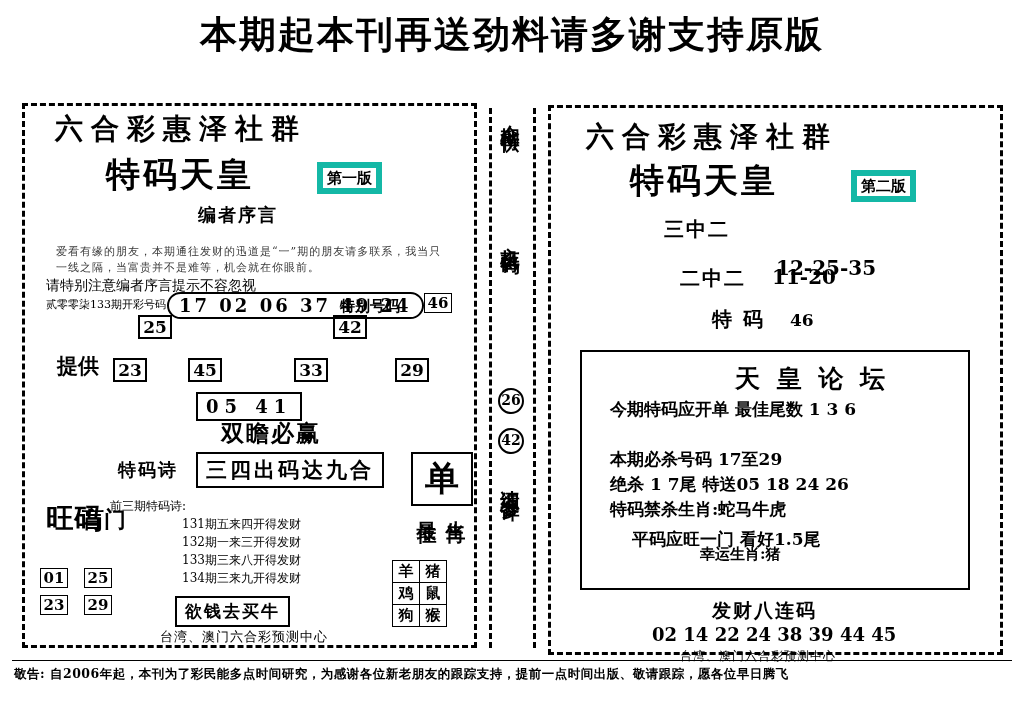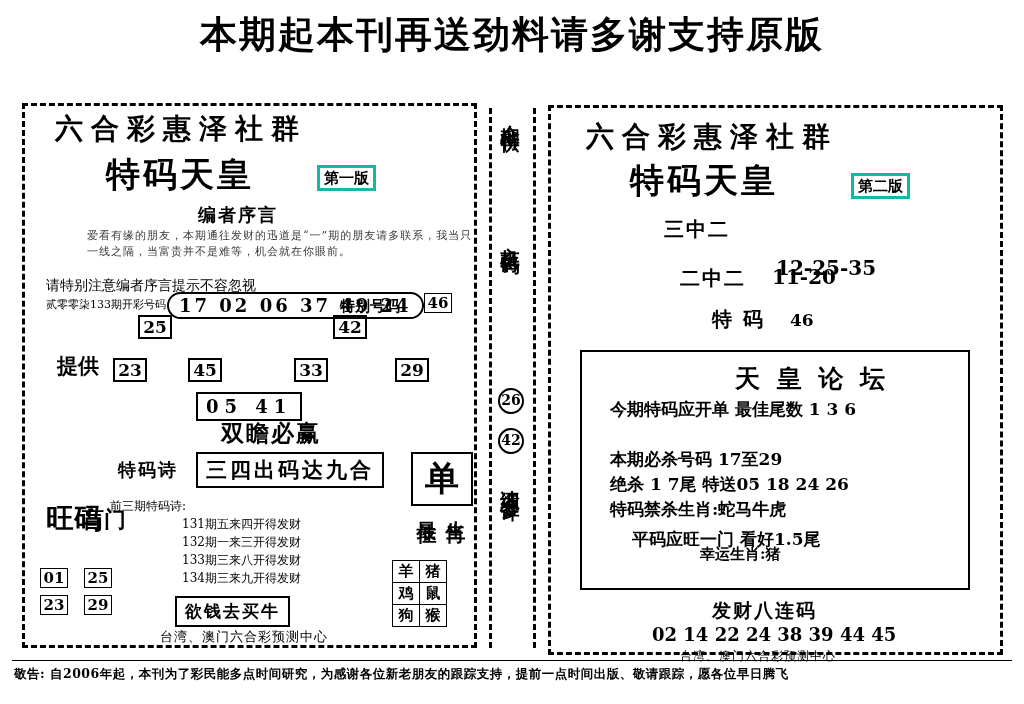--- a/index.html
+++ b/index.html
@@ -70,21 +70,21 @@
   .bigtitle {
     font-family: "DejaVu Serif", serif;
     font-weight: bold;
     font-size: 34px;
     letter-spacing: 3px;
   }
   .edition {
     font-family: "DejaVu Serif", serif;
     font-weight: bold;
     font-size: 15px;
-    border: 3px solid #14b8a6;
+    border: 6px solid #14b8a6;
     padding: 1px 4px;
   }
 
   .small-note {
     font-family: "DejaVu Serif", serif;
     font-size: 11px;
     line-height: 16px;
     color: #3a3a3a;
     letter-spacing: 1px;
   }
@@ -210,21 +210,21 @@
   <div class="banner1">本期起本刊再送劲料请多谢支持原版</div>
 
   <div class="frame left-frame"></div>
 
   <div class="t title-cn" style="left:55px; top:110px;">六合彩惠泽社群</div>
   <div class="t bigtitle" style="left:106px; top:152px;">特码天皇</div>
   <div class="t" style="left:317px; top:168px;"><span class="edition">第一版</span></div>
 
   <div class="t serif b" style="left:198px; top:203px; font-size:18px; letter-spacing:2px;">编者序言</div>
 
-  <div class="t small-note" style="left:56px; top:228px; width:390px; white-space:normal;margin-left:31px;">爱看有缘的朋友，本期通往发财的迅道是“一”期的朋友请多联系，我当只一线之隔，当富贵并不是难等，机会就在你眼前。</div>
+  <div class="t small-note" style="left:56px; top:244px; width:390px; white-space:normal;">爱看有缘的朋友，本期通往发财的迅道是“一”期的朋友请多联系，我当只一线之隔，当富贵并不是难等，机会就在你眼前。</div>
   <div class="t serif" style="left:46px; top:277px; font-size:14px;">请特别注意编者序言提示不容忽视</div>
 
   <div class="t serif" style="left:46px; top:297px; font-size:11px;">贰零零柒133期开彩号码</div>
   <div class="t" style="left:167px; top:292px;">
     <span class="oval">17 02 06 37 49 24</span>
   </div>
   <div class="t serif b" style="left:340px; top:297px; font-size:15px;">特别号码</div>
   <div class="t" style="left:424px; top:293px;">
     <span class="chip-sm">46</span>
   </div>

